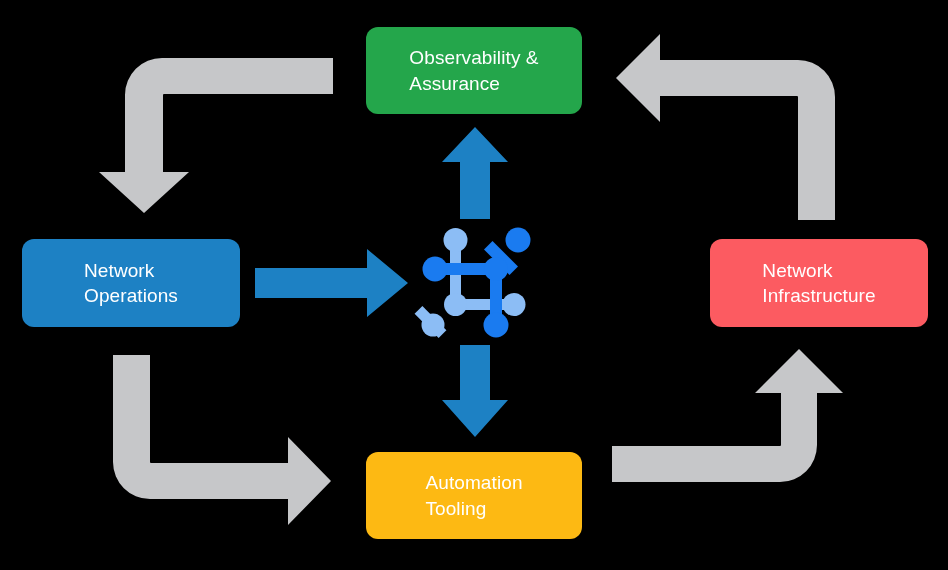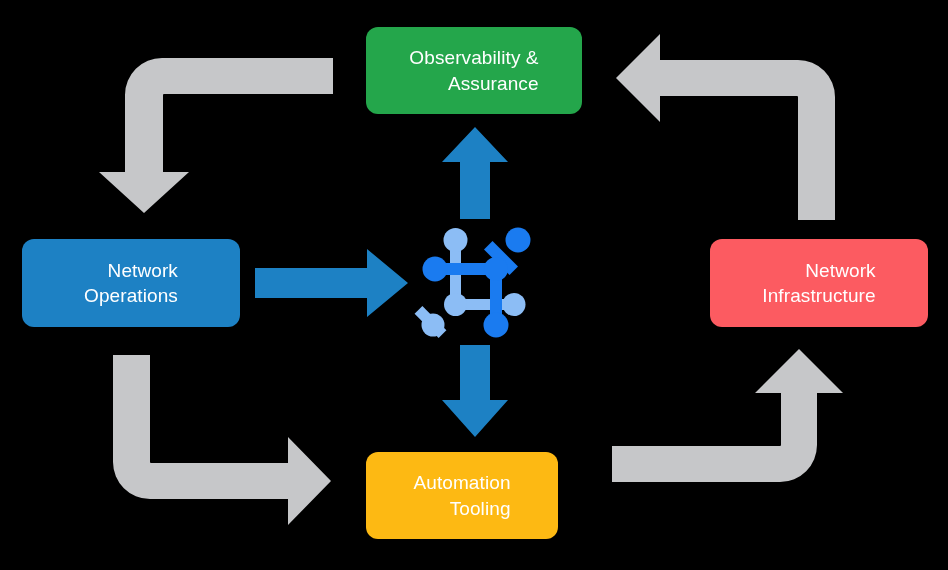--- a/index.html
+++ b/index.html
@@ -13,21 +13,21 @@
     height: 570px;
     background: #000000;
     overflow: hidden;
     font-family: "Liberation Sans", sans-serif;
   }
   .node-box {
     position: absolute;
     display: flex;
     align-items: center;
     justify-content: center;
-    text-align: right;
+    text-align: left;
     border-radius: 12px;
     color: #ffffff;
     font-size: 19px;
     line-height: 1.32;
     font-weight: 400;
     letter-spacing: 0.1px;
     box-sizing: border-box;
     padding: 4px 10px;
     white-space: pre-line;
   }
@@ -37,21 +37,21 @@
   }
   #box-netops {
     left: 22px; top: 239px; width: 218px; height: 88px;
     background: #1d81c4;
   }
   #box-netinfra {
     left: 710px; top: 239px; width: 218px; height: 88px;
     background: #fc5b61;
   }
   #box-automation {
-    left: 366px; top: 452px; width: 192px; height: 87px;
+    left: 366px; top: 452px; width: 216px; height: 87px;
     background: #fdb913;
   }
   .svg-layer {
     position: absolute;
     left: 0; top: 0;
     width: 948px;
     height: 570px;
     pointer-events: none;
   }
   .arrow-gray { fill: #c6c7c9; }

